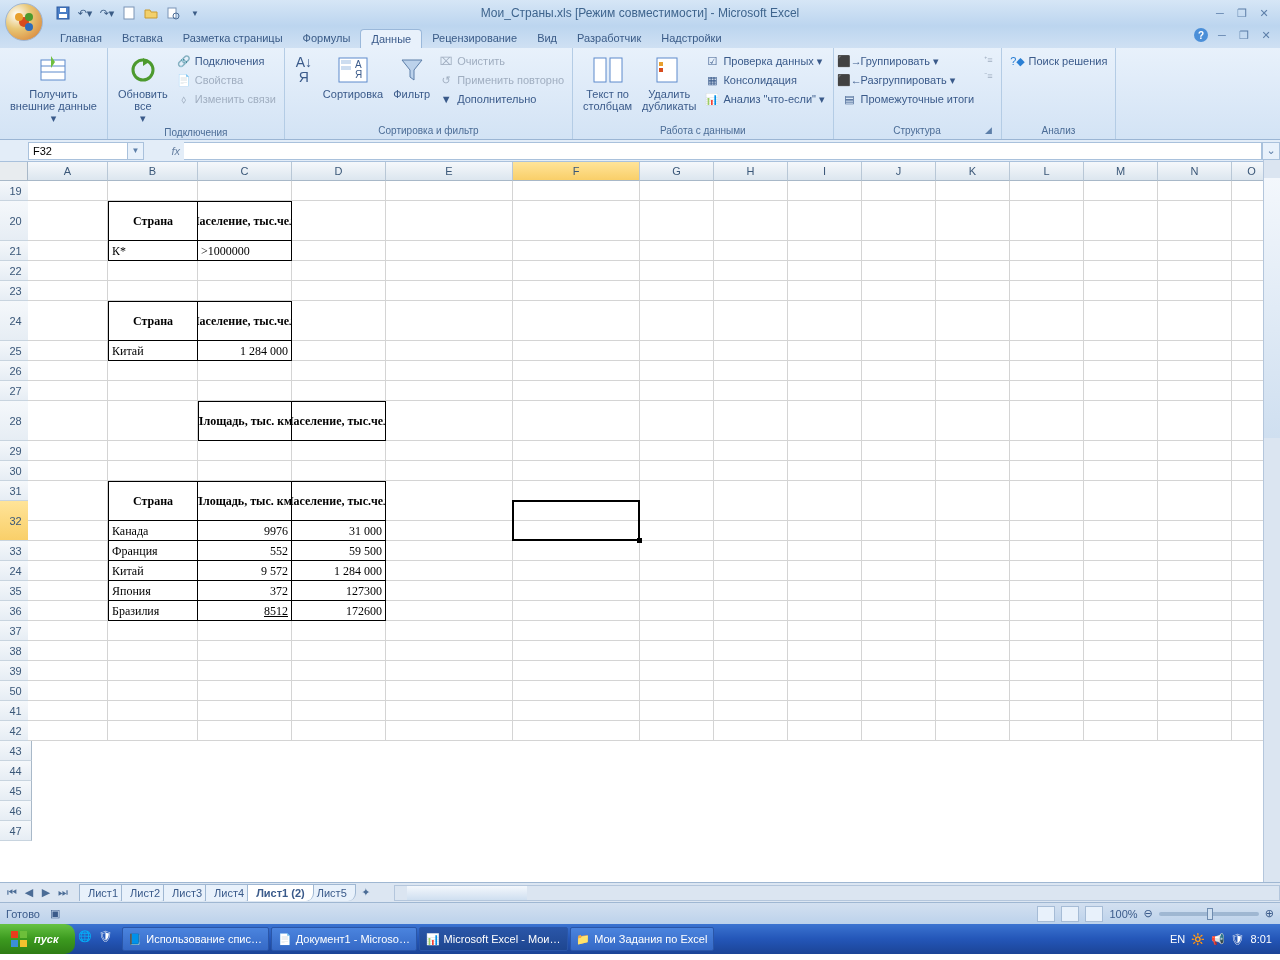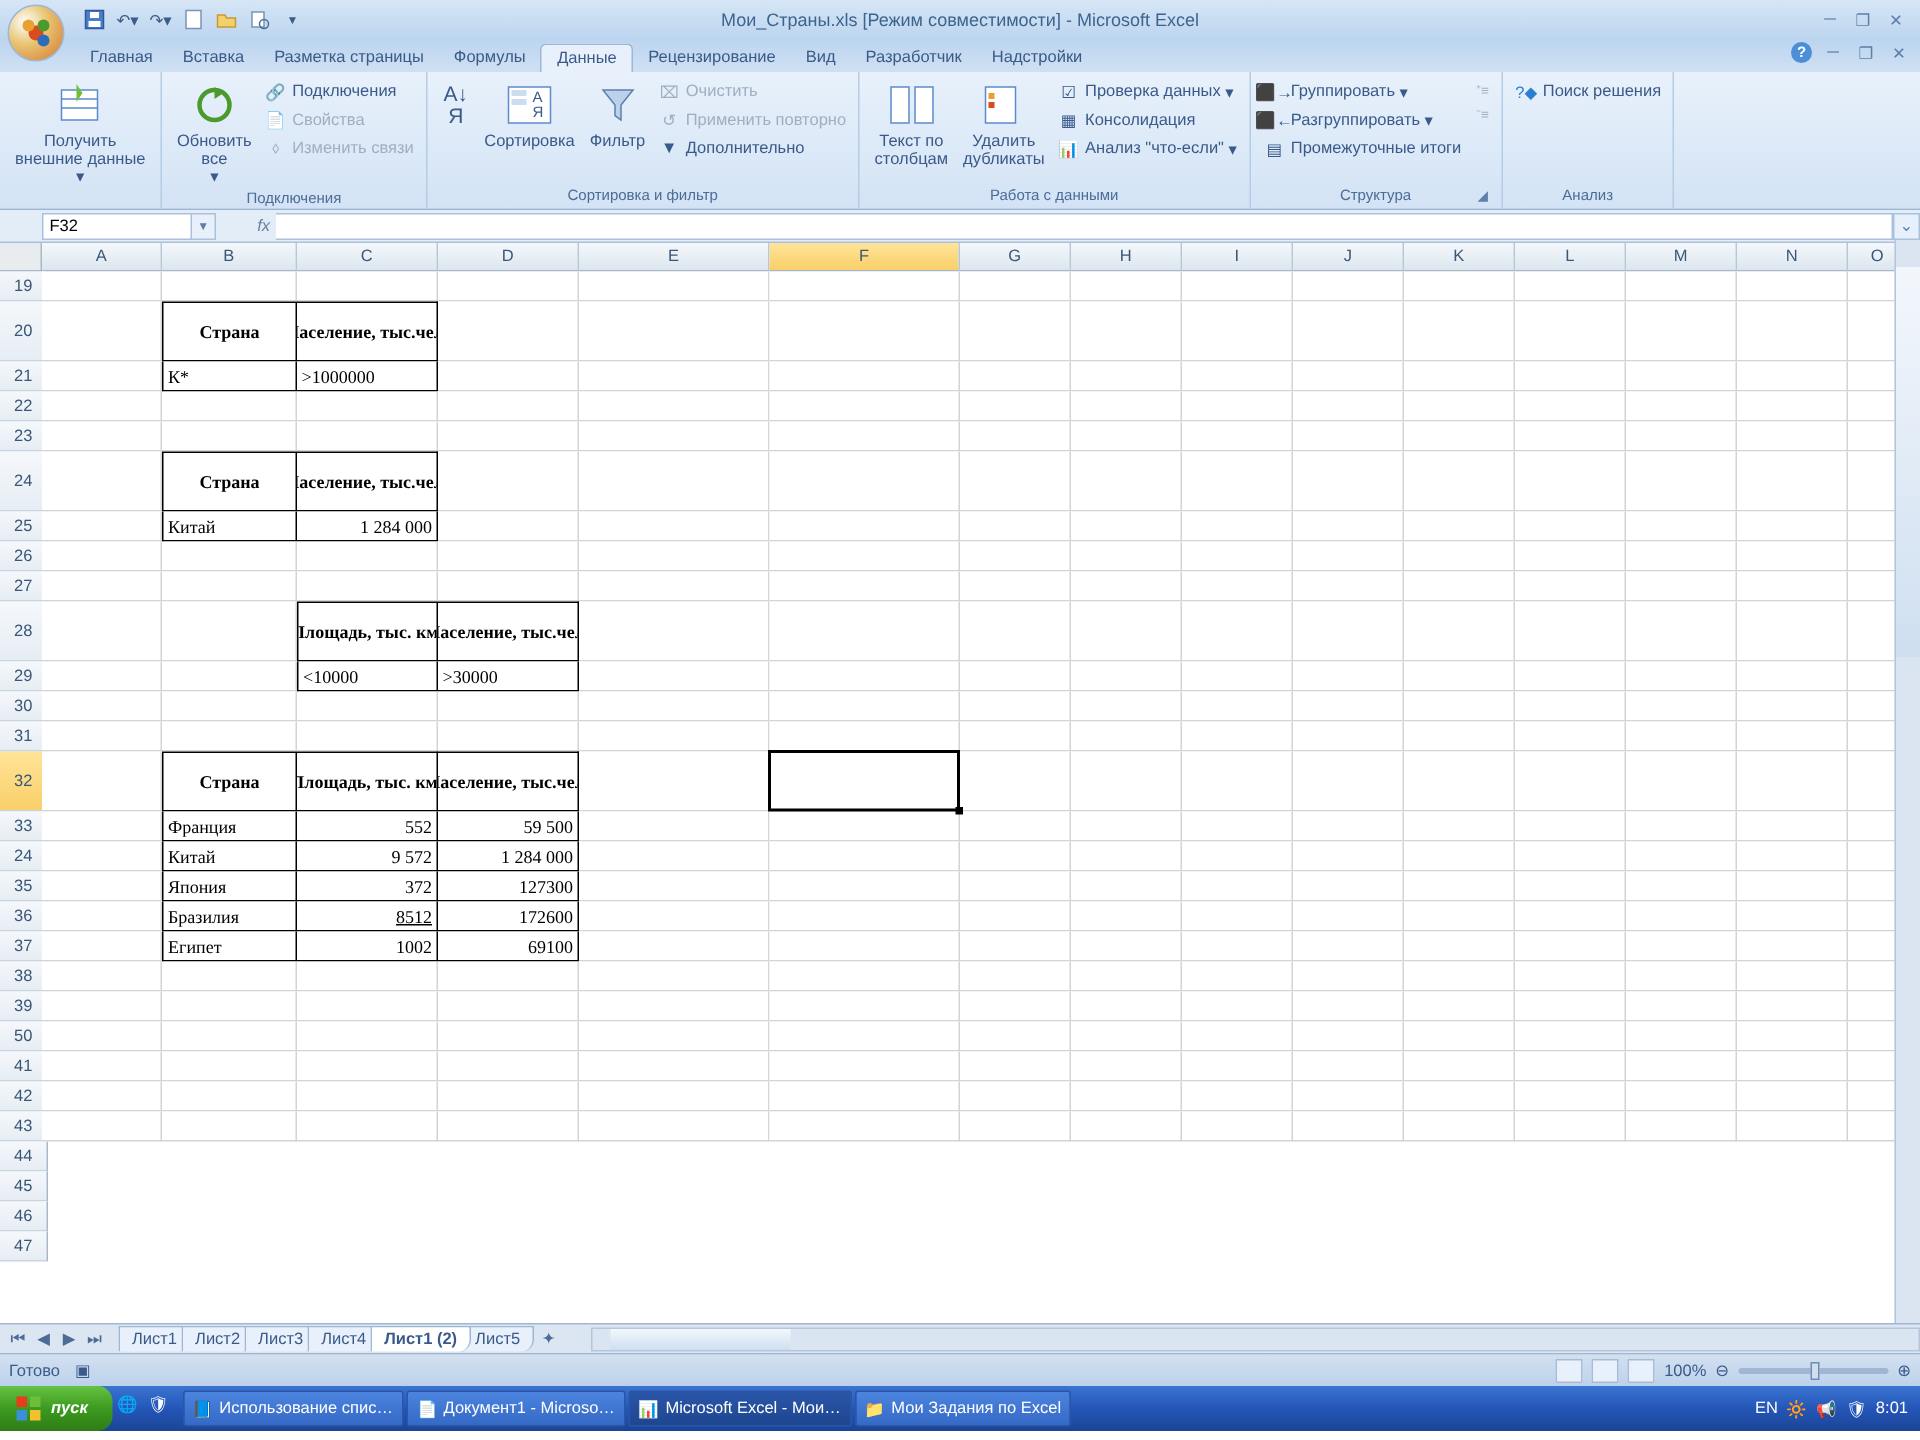--- a/index.html
+++ b/index.html
@@ -540,37 +540,20 @@
         <div class="cell" style="width: 74px;"></div>
         <div class="cell" style="width: 74px;"></div>
         <div class="cell" style="width: 74px;"></div>
         <div class="cell" style="width: 74px;"></div>
         <div class="cell" style="width: 74px;"></div>
         <div class="cell" style="width: 40px;"></div>
       </div>
       <div class="crow">
         <div class="cell" style="width: 80px;"></div>
         <div class="cell" style="width: 90px;"></div>
-        <div class="cell bL bB bR" style="width: 94px;">&lt;10000</div>
-        <div class="cell bB bR" style="width: 94px;">&gt;30000</div>
-        <div class="cell" style="width: 127px;"></div>
-        <div class="cell" style="width: 127px;"></div>
-        <div class="cell" style="width: 74px;"></div>
-        <div class="cell" style="width: 74px;"></div>
-        <div class="cell" style="width: 74px;"></div>
-        <div class="cell" style="width: 74px;"></div>
-        <div class="cell" style="width: 74px;"></div>
-        <div class="cell" style="width: 74px;"></div>
-        <div class="cell" style="width: 74px;"></div>
-        <div class="cell" style="width: 74px;"></div>
-        <div class="cell" style="width: 40px;"></div>
-      </div>
-      <div class="crow">
-        <div class="cell" style="width: 80px;"></div>
-        <div class="cell" style="width: 90px;"></div>
         <div class="cell" style="width: 94px;"></div>
         <div class="cell" style="width: 94px;"></div>
         <div class="cell" style="width: 127px;"></div>
         <div class="cell" style="width: 127px;"></div>
         <div class="cell" style="width: 74px;"></div>
         <div class="cell" style="width: 74px;"></div>
         <div class="cell" style="width: 74px;"></div>
         <div class="cell" style="width: 74px;"></div>
         <div class="cell" style="width: 74px;"></div>
         <div class="cell" style="width: 74px;"></div>
@@ -609,20 +592,37 @@
         <div class="cell" style="width: 74px;"></div>
         <div class="cell" style="width: 74px;"></div>
         <div class="cell" style="width: 74px;"></div>
         <div class="cell" style="width: 74px;"></div>
         <div class="cell" style="width: 74px;"></div>
         <div class="cell" style="width: 74px;"></div>
         <div class="cell" style="width: 40px;"></div>
       </div>
       <div class="crow">
         <div class="cell" style="width: 80px;"></div>
+        <div class="cell bL bR bB" style="width: 90px;">Канада</div>
+        <div class="cell num bR bB" style="width: 94px;">9976</div>
+        <div class="cell num bR bB" style="width: 94px;">31 000</div>
+        <div class="cell" style="width: 127px;"></div>
+        <div class="cell" style="width: 127px;"></div>
+        <div class="cell" style="width: 74px;"></div>
+        <div class="cell" style="width: 74px;"></div>
+        <div class="cell" style="width: 74px;"></div>
+        <div class="cell" style="width: 74px;"></div>
+        <div class="cell" style="width: 74px;"></div>
+        <div class="cell" style="width: 74px;"></div>
+        <div class="cell" style="width: 74px;"></div>
+        <div class="cell" style="width: 74px;"></div>
+        <div class="cell" style="width: 40px;"></div>
+      </div>
+      <div class="crow">
+        <div class="cell" style="width: 80px;"></div>
         <div class="cell bL bR bB" style="width: 90px;">Франция</div>
         <div class="cell num bR bB" style="width: 94px;">552</div>
         <div class="cell num bR bB" style="width: 94px;">59 500</div>
         <div class="cell" style="width: 127px;"></div>
         <div class="cell" style="width: 127px;"></div>
         <div class="cell" style="width: 74px;"></div>
         <div class="cell" style="width: 74px;"></div>
         <div class="cell" style="width: 74px;"></div>
         <div class="cell" style="width: 74px;"></div>
         <div class="cell" style="width: 74px;"></div>
@@ -663,37 +663,20 @@
         <div class="cell" style="width: 74px;"></div>
         <div class="cell" style="width: 74px;"></div>
         <div class="cell" style="width: 74px;"></div>
         <div class="cell" style="width: 40px;"></div>
       </div>
       <div class="crow">
         <div class="cell" style="width: 80px;"></div>
         <div class="cell bL bR bB" style="width: 90px;">Бразилия</div>
         <div class="cell num bR bB" style="width: 94px; text-decoration: underline;">8512</div>
         <div class="cell num bR bB" style="width: 94px;">172600</div>
-        <div class="cell" style="width: 127px;"></div>
-        <div class="cell" style="width: 127px;"></div>
-        <div class="cell" style="width: 74px;"></div>
-        <div class="cell" style="width: 74px;"></div>
-        <div class="cell" style="width: 74px;"></div>
-        <div class="cell" style="width: 74px;"></div>
-        <div class="cell" style="width: 74px;"></div>
-        <div class="cell" style="width: 74px;"></div>
-        <div class="cell" style="width: 74px;"></div>
-        <div class="cell" style="width: 74px;"></div>
-        <div class="cell" style="width: 40px;"></div>
-      </div>
-      <div class="crow">
-        <div class="cell" style="width: 80px;"></div>
-        <div class="cell bL bR bB" style="width: 90px;">Египет</div>
-        <div class="cell num bR bB" style="width: 94px;">1002</div>
-        <div class="cell num bR bB" style="width: 94px;">69100</div>
         <div class="cell" style="width: 127px;"></div>
         <div class="cell" style="width: 127px;"></div>
         <div class="cell" style="width: 74px;"></div>
         <div class="cell" style="width: 74px;"></div>
         <div class="cell" style="width: 74px;"></div>
         <div class="cell" style="width: 74px;"></div>
         <div class="cell" style="width: 74px;"></div>
         <div class="cell" style="width: 74px;"></div>
         <div class="cell" style="width: 74px;"></div>
         <div class="cell" style="width: 74px;"></div>

